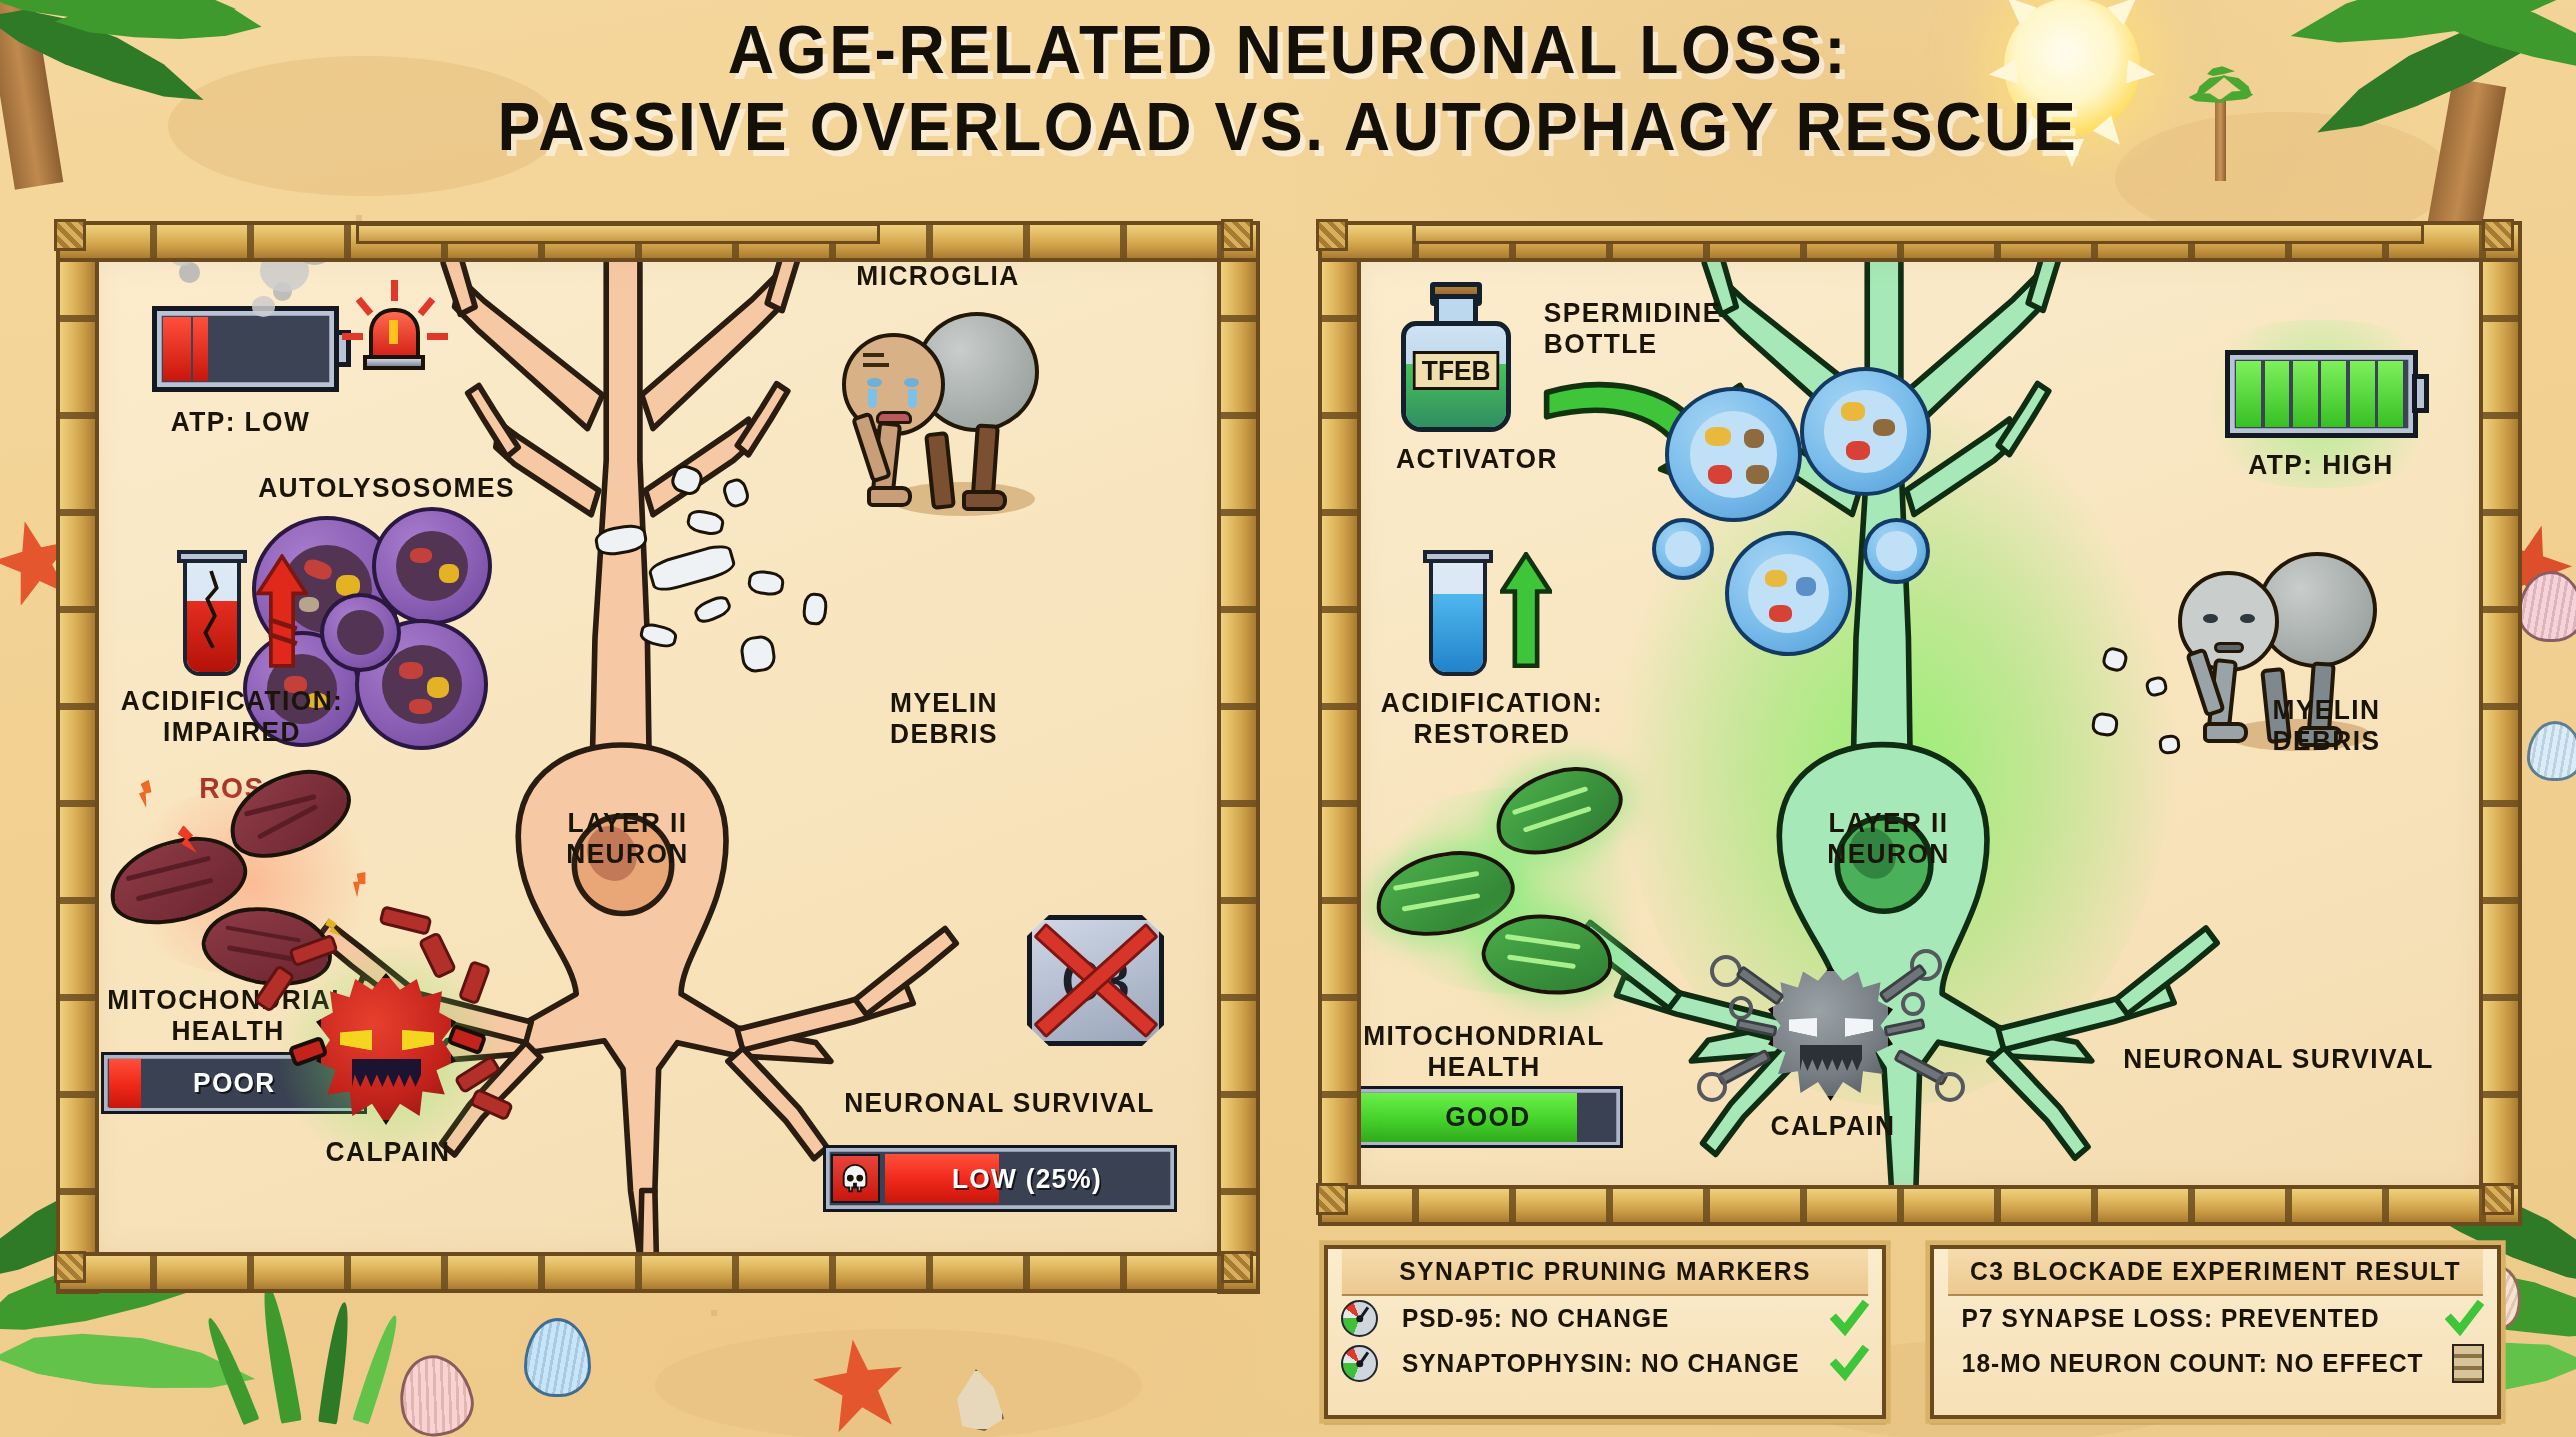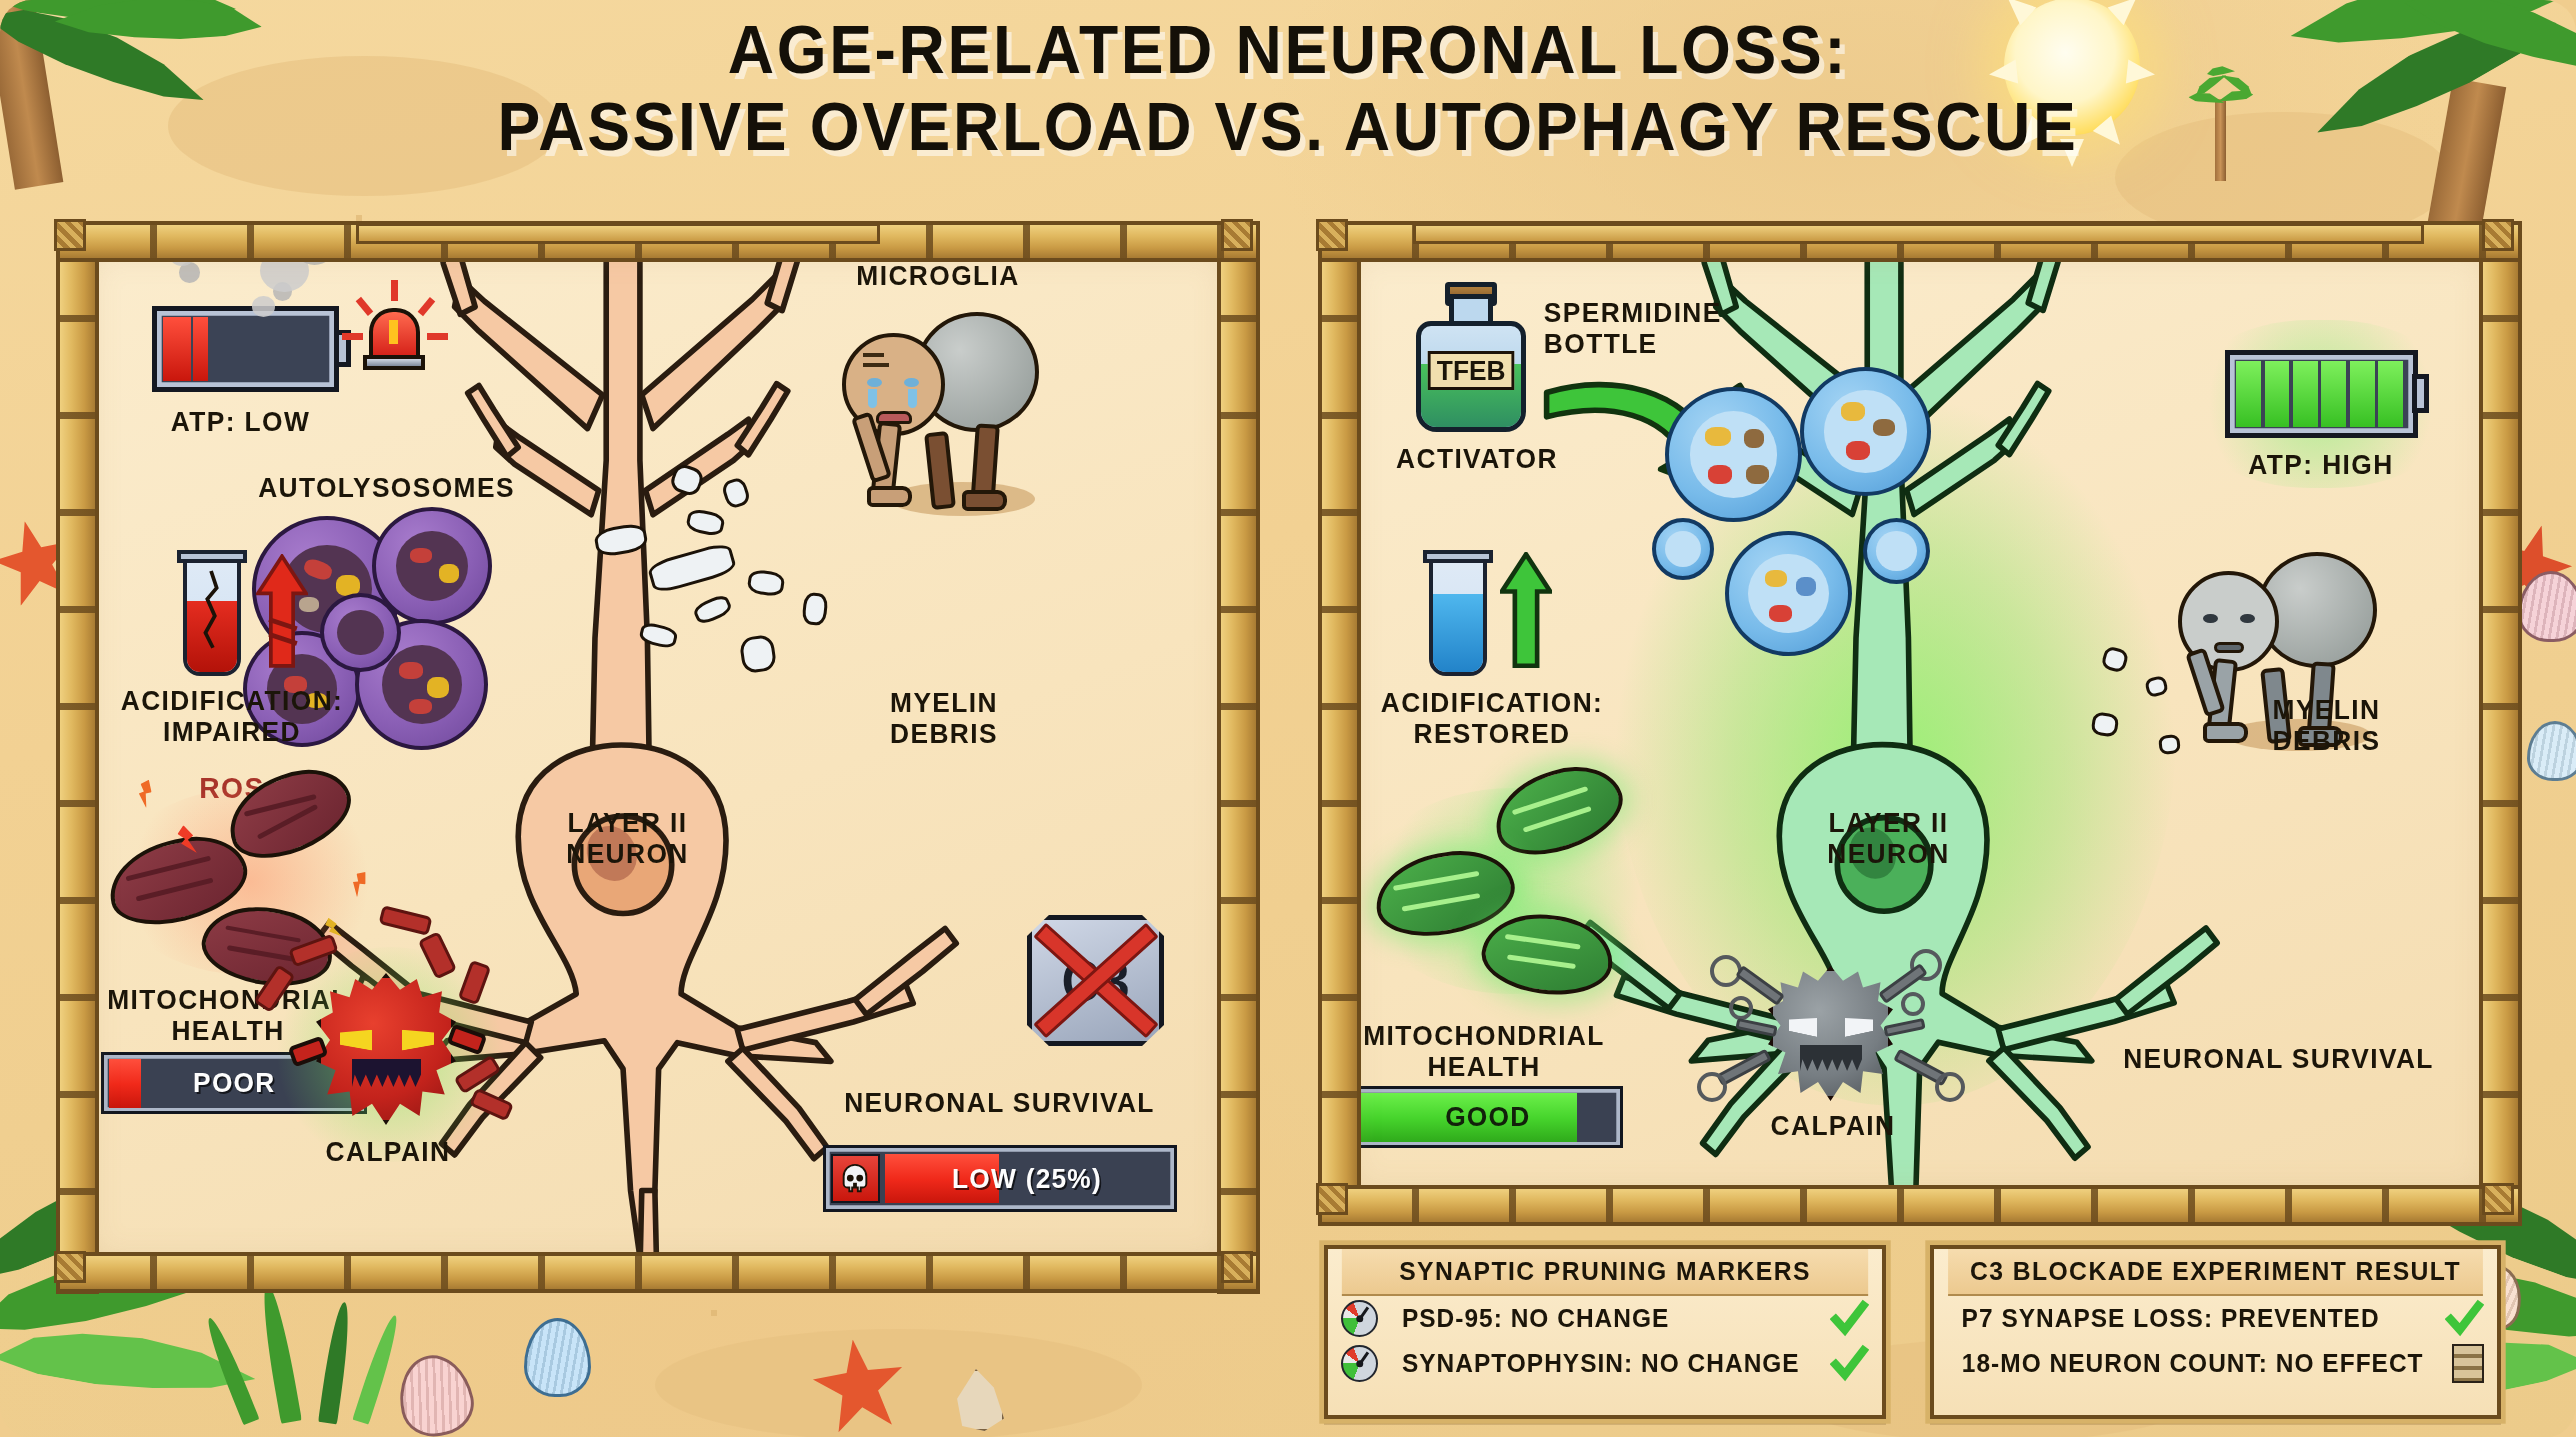--- a/index.html
+++ b/index.html
@@ -5,21 +5,21 @@
   * { box-sizing: border-box; margin: 0; padding: 0; }
   html, body { width: 2576px; height: 1438px; overflow: hidden; }
   body {
     font-family: "Liberation Sans", sans-serif;
     background: #f0cd8e;
     position: relative;
     image-rendering: pixelated;
   }
 
   
-  #stage { position: absolute; inset: 0; overflow: hidden; border-radius: 32px; }
+  #stage { position: absolute; inset: 0; overflow: hidden; }
   .sand {
     position: absolute; inset: 0;
     background:
       radial-gradient(ellipse 842px 468px at 72% 8%, #edcb8d 0%, rgba(237,203,141,0) 70%),
       radial-gradient(ellipse 1123px 562px at 30% 95%, #eec98a 0%, rgba(238,201,138,0) 70%),
       linear-gradient(170deg, #f5d89e 0%, #f2d193 40%, #eccb8a 100%);
   }
   .sand-blotch { position: absolute; border-radius: 50%; background: #e6c07f; opacity: .55; }
   .speck { position: absolute; width: 5.6px; height: 5.6px; background: #d9ae6b; opacity:.55; }
 
@@ -649,21 +649,21 @@
         <path d="M360 800 L300 752 L264 724 L252 740 L288 770 L348 816 Z"></path>
         <path d="M826 806 L886 758 L922 730 L934 746 L898 776 L838 822 Z"></path>
         <path d="M474 852 L414 918 L384 960 L398 972 L428 932 L490 868 Z"></path>
         <path d="M706 858 L766 922 L796 964 L782 976 L752 936 L690 872 Z"></path>
         <path d="M598 1010 L596 1026 L614 1026 L612 1010 Z"></path>
       </g>
       <ellipse cx="578" cy="662" rx="50" ry="50" fill="#4bb05a" stroke="#0f2d12" stroke-width="6"></ellipse>
       <ellipse cx="566" cy="650" rx="24" ry="28" fill="#2c7a3a" opacity=".8" transform="rotate(-25 566 650)"></ellipse>
     </svg>
 
-    <div class="potion" style="left:73px;top:37px;width:110px;height:150px;">
+    <div class="potion" style="left:58px;top:37px;width:110px;height:150px;">
       <div class="potion-cork"></div>
       <div class="potion-neck"></div>
       <div class="potion-body">
         <div class="potion-liquid"></div>
       </div>
       <div class="potion-label">TFEB</div>
     </div>
     <div class="lbl" style="left:193px;top:52px;width:262px;font-size:28px;text-align:left;">SPERMIDINE
 BOTTLE</div>
     <div class="lbl" style="left:45px;top:198px;width:178px;font-size:28px;">ACTIVATOR</div>

